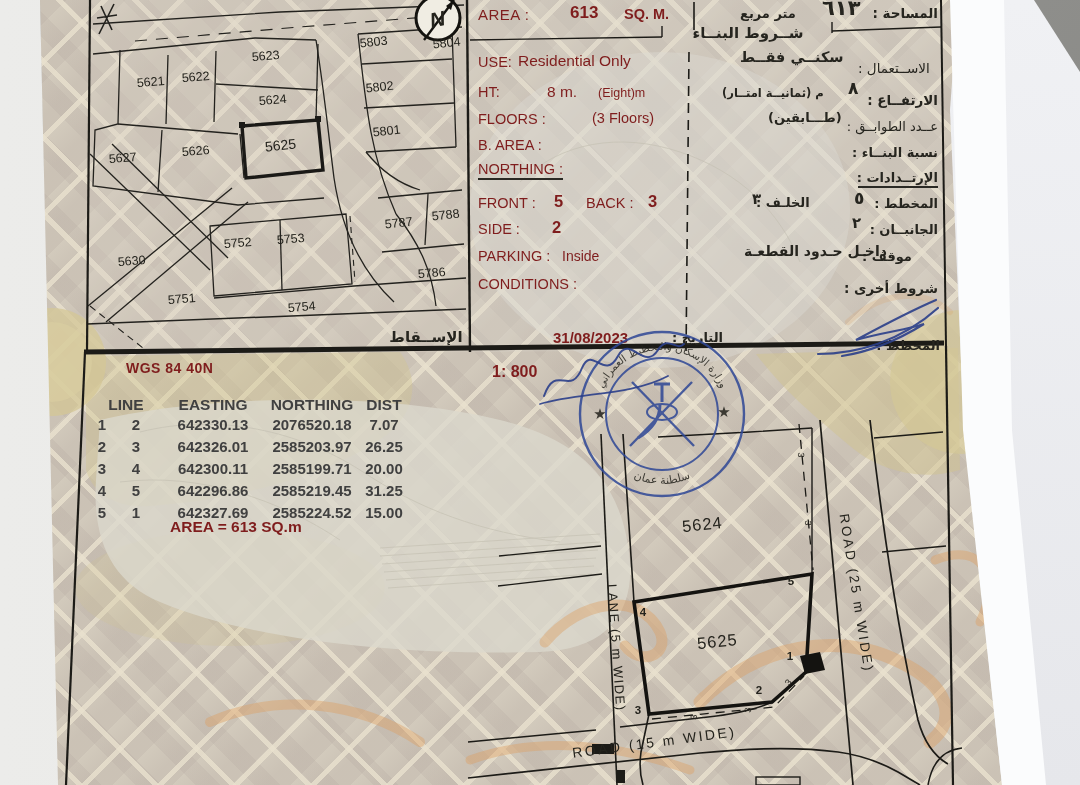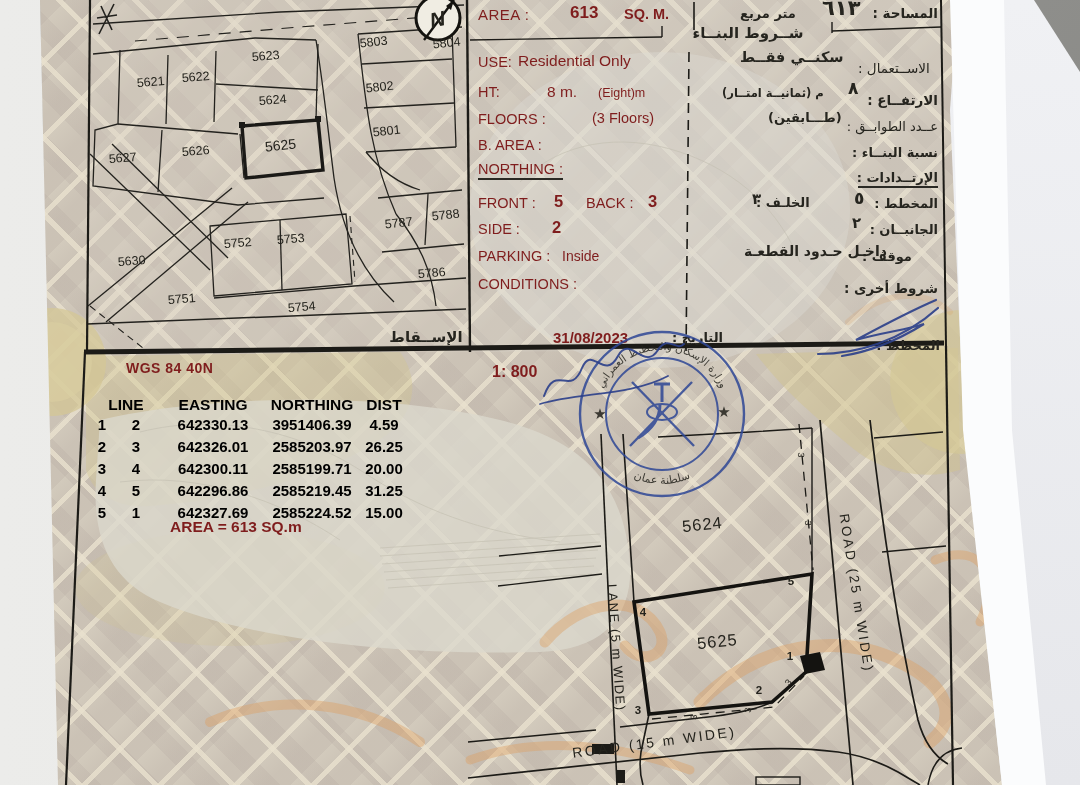--- a/index.html
+++ b/index.html
@@ -19,21 +19,21 @@
   }
   .sheetL{position:absolute;inset:0;background:linear-gradient(90deg,#ececea,#e4e4e1);
     clip-path:polygon(0 0,40px 0,58px 785px,0 785px);}
   .sheetR{position:absolute;inset:0;background:linear-gradient(180deg,#f0f1f4,#e6e7eb);
     clip-path:polygon(958px 0,1080px 0,1080px 785px,1002px 785px,964px 430px,950px 110px);}
   .sheetR2{position:absolute;inset:0;background:#fbfcfd;
     clip-path:polygon(950px 0,1004px 0,1012px 430px,1046px 785px,1002px 785px,963px 430px);}
   .grayCorner{position:absolute;inset:0;background:linear-gradient(135deg,#9c9c9a,#83837f);
     clip-path:polygon(1034px 0,1080px 0,1080px 72px);}
   .underl{border-bottom:2px solid #2a2924;padding-bottom:1px;}
-  .cell{position:absolute;text-align:center;font-weight:700;color:#000000;}
+  .cell{position:absolute;text-align:center;font-weight:700;color:#404040;}
   svg text{font-family:"Liberation Sans",sans-serif;fill:#24231d;}
   svg .arab{font-family:"DejaVu Sans",sans-serif;}
 </style>
 </head>
 <body>
 
 <div class="scene">
 
   <div class="docpaper"></div>
 
@@ -274,22 +274,22 @@
     <span class="abs en" style="left:492px;top:363px;font-size:16px;font-weight:600">1: 800</span>
 
     <span class="cell en" style="left:98px;top:396px;width:56px;font-size:15.5px">LINE</span>
     <span class="cell en" style="left:165px;top:396px;width:96px;font-size:15.5px">EASTING</span>
     <span class="cell en" style="left:262px;top:396px;width:100px;font-size:15.5px">NORTHING</span>
     <span class="cell en" style="left:358px;top:396px;width:52px;font-size:15.5px">DIST</span>
 
     <span class="cell en" style="left:92px;top:416px;width:20px;font-size:15px">1</span>
     <span class="cell en" style="left:126px;top:416px;width:20px;font-size:15px">2</span>
     <span class="cell en" style="left:165px;top:416px;width:96px;font-size:15px">642330.13</span>
-    <span class="cell en" style="left:262px;top:416px;width:100px;font-size:15px">3951406.39</span>
-    <span class="cell en" style="left:358px;top:416px;width:52px;font-size:15px">4.59</span>
+    <span class="cell en" style="left:262px;top:416px;width:100px;font-size:15px">2076520.18</span>
+    <span class="cell en" style="left:358px;top:416px;width:52px;font-size:15px">7.07</span>
 
     <span class="cell en" style="left:92px;top:438px;width:20px;font-size:15px">2</span>
     <span class="cell en" style="left:126px;top:438px;width:20px;font-size:15px">3</span>
     <span class="cell en" style="left:165px;top:438px;width:96px;font-size:15px">642326.01</span>
     <span class="cell en" style="left:262px;top:438px;width:100px;font-size:15px">2585203.97</span>
     <span class="cell en" style="left:358px;top:438px;width:52px;font-size:15px">26.25</span>
 
     <span class="cell en" style="left:92px;top:460px;width:20px;font-size:15px">3</span>
     <span class="cell en" style="left:126px;top:460px;width:20px;font-size:15px">4</span>
     <span class="cell en" style="left:165px;top:460px;width:96px;font-size:15px">642300.11</span>

